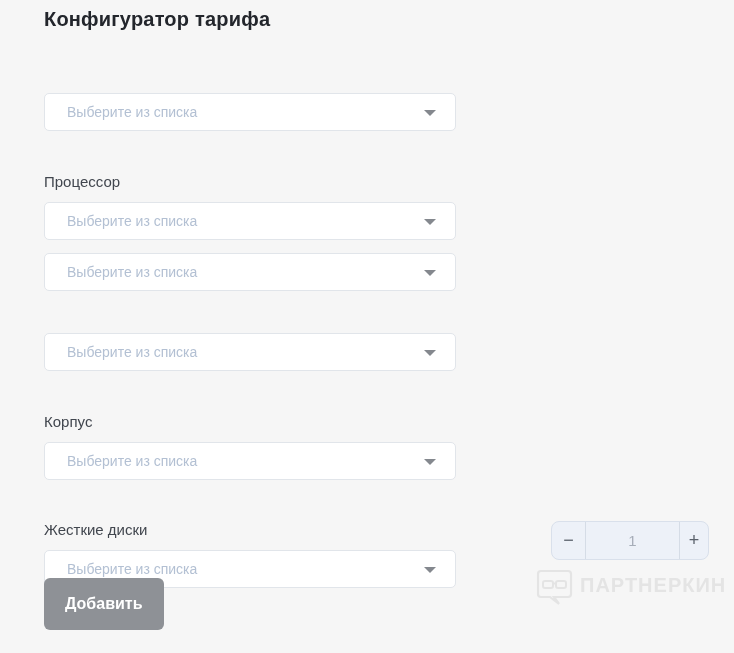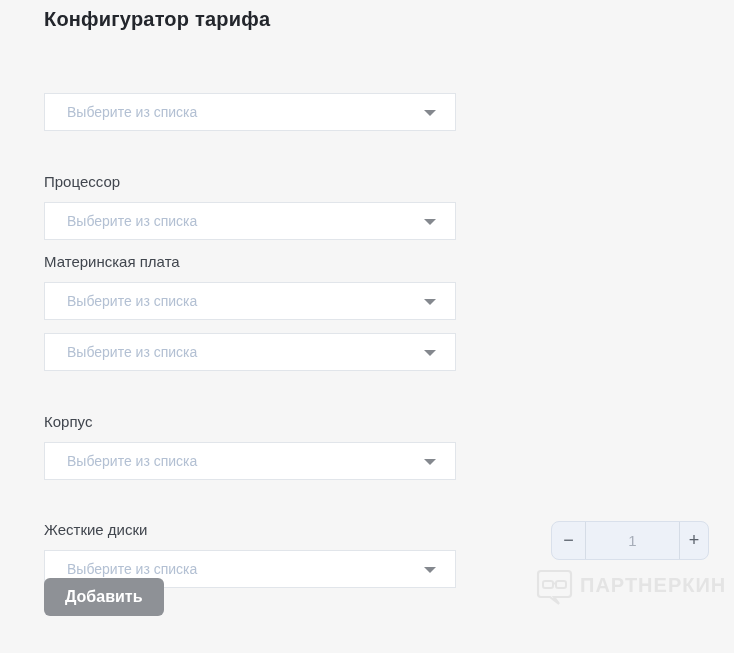--- a/index.html
+++ b/index.html
@@ -20,21 +20,21 @@
   .form-group .field-label {
     display:block;
     font-size:15px; color:#41464e;
     margin-bottom:12px;
   }
   .select {
     position:relative;
     width:412px; height:38px;
     background:#ffffff;
     border:1px solid #e1e5ea;
-    border-radius:0;
+    border-radius:5px;
     cursor:pointer;
     display:flex; align-items:center;
   }
   .select .placeholder {
     padding-left:22px;
     font-size:14px;
     color:#b3c0d3;
   }
   .select .caret {
     position:absolute; right:19px; top:50%;
@@ -69,21 +69,21 @@
   .stepper-btn.minus { width:34px; border-right:1px solid #d5dce6; }
   .stepper-btn.plus  { width:29px; border-left:1px solid #d5dce6; }
   .stepper-value {
     flex:1;
     display:flex; align-items:center; justify-content:center;
     color:#a7aeb9; font-size:15px;
   }
 
   .add-button {
     position:absolute; left:44px; top:578px;
-    min-width:97px; height:38px;
+    min-width:97px; height:52px;
     padding:0 21px;
     background:#8e9196;
     border:none; border-radius:6px;
     color:#ffffff; font-size:16px; font-weight:700;
     font-family:"Liberation Sans", sans-serif;
     cursor:pointer;
   }
 
   .watermark {
     position:absolute; left:536px; top:568px;
@@ -114,21 +114,20 @@
 
   <div class="form-group g1">
     <span class="field-label">Процессор</span>
     <div class="select">
       <span class="placeholder">Выберите из списка</span>
       <span class="caret"></span>
     </div>
   </div>
 
   <div class="form-group g2">
-    <span class="field-label">Материнская плата</span>
     <div class="select">
       <span class="placeholder">Выберите из списка</span>
       <span class="caret"></span>
     </div>
   </div>
 
   <div class="form-group g3">
     <div class="select">
       <span class="placeholder">Выберите из списка</span>
       <span class="caret"></span>

